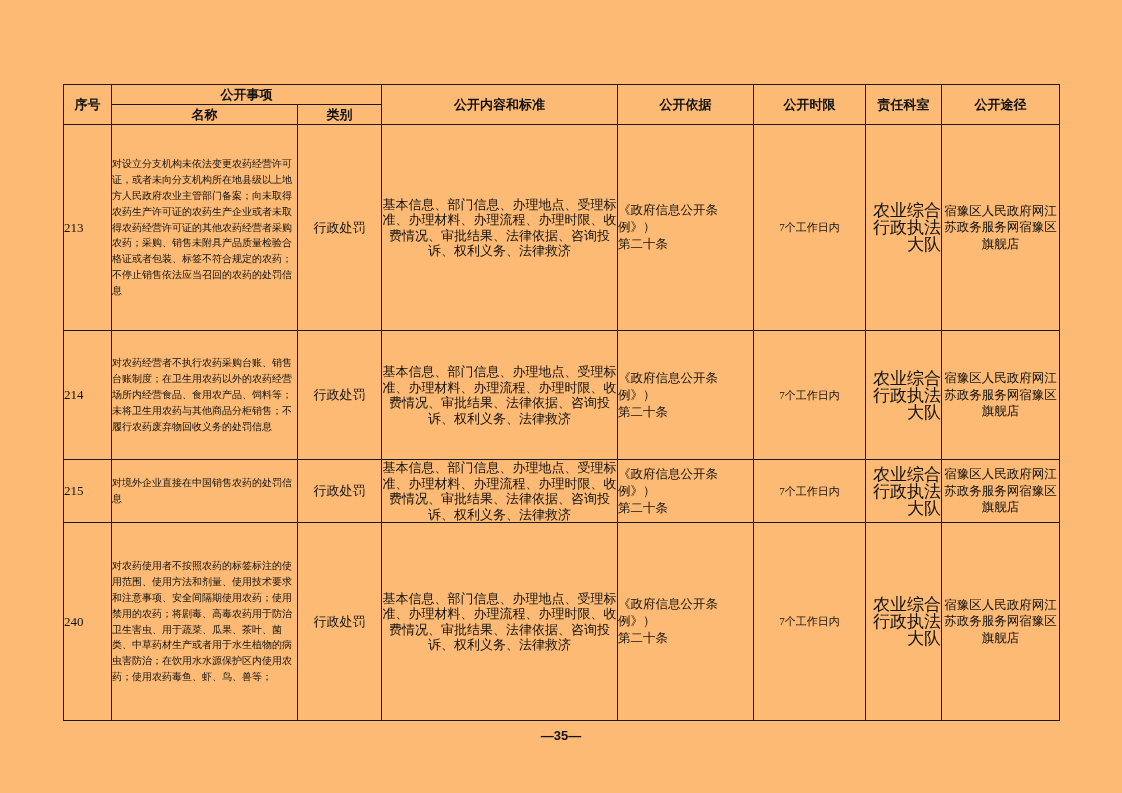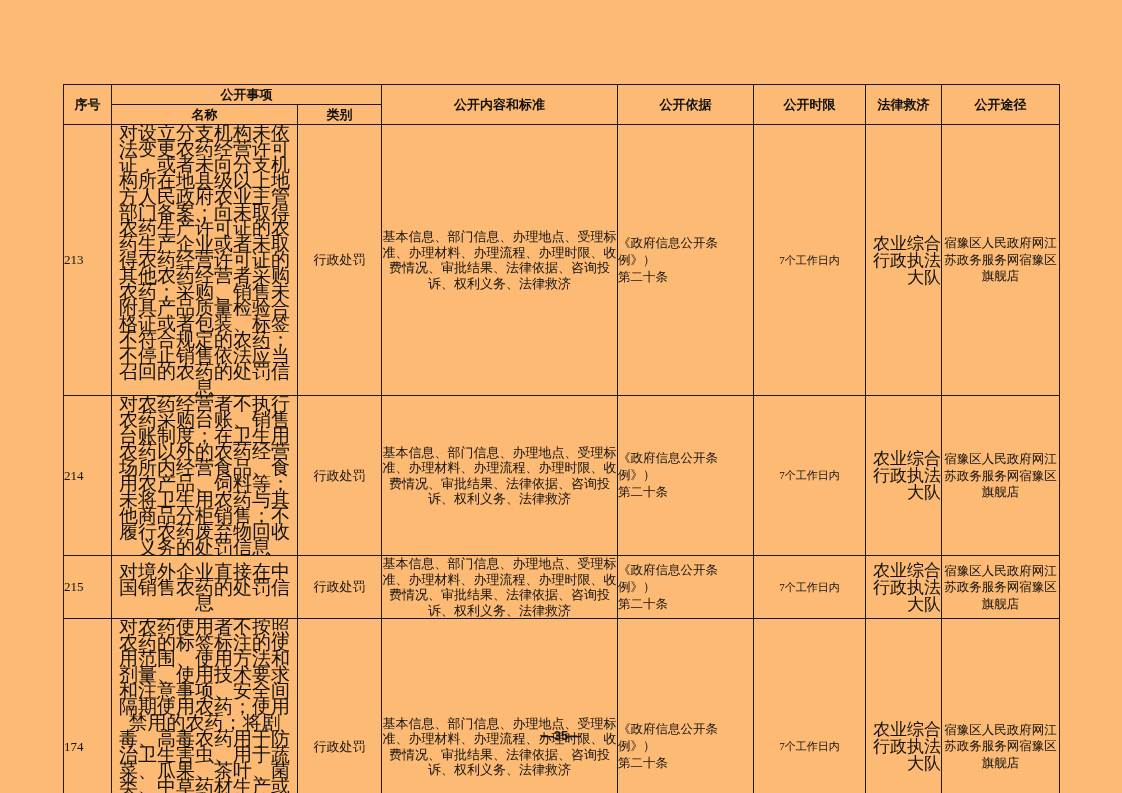--- a/index.html
+++ b/index.html
@@ -28,22 +28,22 @@
     font-weight:bold;
     font-size:13px;
     line-height:18px;
     height:19px;
     text-align:center;
   }
   td.serial{
     font-size:13px;
   }
   td.name{
-    text-align:center;
-    font-size:19px;
+    text-align:left;
+    font-size:10px;
     line-height:15.9px;
     padding:2px 10px;
     word-break:break-all;
   }
   td.category{
     text-align:center;
     font-size:13px;
   }
   td.content{
     text-align:center;
@@ -107,21 +107,21 @@
       <col style="width:76px">
       <col style="width:118px">
     </colgroup>
     <thead>
       <tr>
         <th rowspan="2">序号</th>
         <th colspan="2">公开事项</th>
         <th rowspan="2">公开内容和标准</th>
         <th rowspan="2">公开依据</th>
         <th rowspan="2">公开时限</th>
-        <th rowspan="2">法律救济</th>
+        <th rowspan="2">责任科室</th>
         <th rowspan="2">公开途径</th>
       </tr>
       <tr>
         <th>名称</th>
         <th>类别</th>
       </tr>
     </thead>
     <tbody>
       <tr class="row-0">
         <td class="serial">213</td>
@@ -150,21 +150,21 @@
         <td class="name">对境外企业直接在中国销售农药的处罚信息</td>
         <td class="category">行政处罚</td>
         <td class="content">基本信息、部门信息、办理地点、受理标准、办理材料、办理流程、办理时限、收费情况、审批结果、法律依据、咨询投诉、权利义务、法律救济</td>
         <td class="basis">《政府信息公开条例》）
 第二十条</td>
         <td class="timelimit">7个工作日内</td>
         <td class="department">农业综合行政执法大队</td>
         <td class="channel">宿豫区人民政府网江苏政务服务网宿豫区旗舰店</td>
       </tr>
       <tr class="row-3">
-        <td class="serial">174</td>
+        <td class="serial">240</td>
         <td class="name">对农药使用者不按照农药的标签标注的使用范围、使用方法和剂量、使用技术要求和注意事项、安全间隔期使用农药；使用禁用的农药；将剧毒、高毒农药用于防治卫生害虫、用于蔬菜、瓜果、茶叶、菌类、中草药材生产或者用于水生植物的病虫害防治；在饮用水水源保护区内使用农药；使用农药毒鱼、虾、鸟、兽等；</td>
         <td class="category">行政处罚</td>
         <td class="content">基本信息、部门信息、办理地点、受理标准、办理材料、办理流程、办理时限、收费情况、审批结果、法律依据、咨询投诉、权利义务、法律救济</td>
         <td class="basis">《政府信息公开条例》）
 第二十条</td>
         <td class="timelimit">7个工作日内</td>
         <td class="department">农业综合行政执法大队</td>
         <td class="channel">宿豫区人民政府网江苏政务服务网宿豫区旗舰店</td>
       </tr>
     </tbody>

